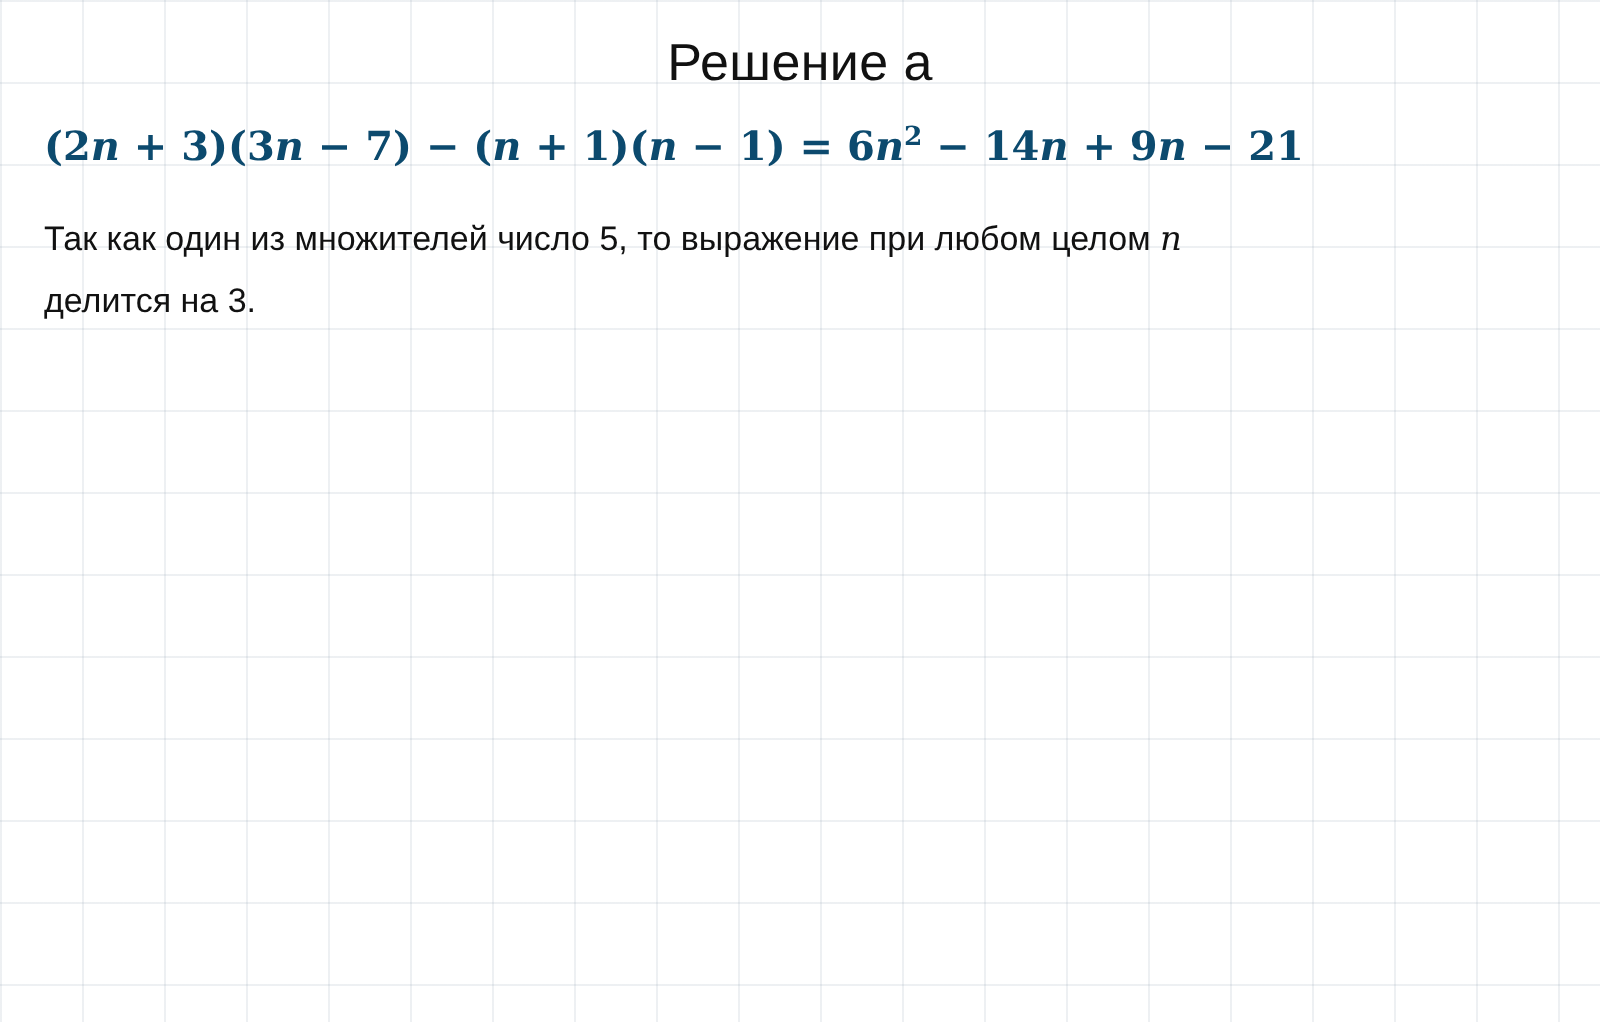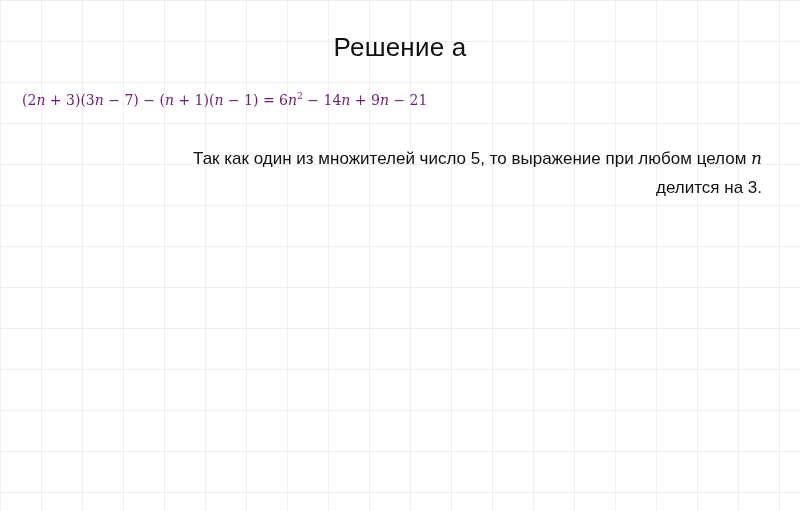--- a/index.html
+++ b/index.html
@@ -33,46 +33,46 @@
     width: 800px;
     height: 511px;
     box-sizing: border-box;
     padding: 10px 20px 0 20px;
   }
   .section-heading {
     text-align: center;
     font-size: 26px;
     font-weight: normal;
     color: #111;
-    margin: 16px;
+    margin: 0;
     padding: 6px 0 10px 0;
     letter-spacing: 0.2px;
   }
   .heading-b {
     padding-top: 28px;
   }
   .math-block {
     font-family: "DejaVu Serif", serif;
-    font-size: 14px;
+    font-size: 20px;
     line-height: 1.62;
-    color: #701a75;
+    color: #0c4a6e;
     margin: 0;
     padding: 0 2px;
+    font-weight: bold;
   }
   .math-line {
     white-space: nowrap;
   }
   .prose {
     font-family: "Liberation Sans", sans-serif;
     font-size: 17px;
     line-height: 1.75;
     color: #111;
-    margin: 16px;
+    margin: 0;
     padding: 0 2px;
-    text-align: right;
   }
   .prose.gap-top {
     padding-top: 16px;
   }
   .ital {
     font-family: "DejaVu Serif", serif;
     font-style: italic;
   }
   sup {
     font-size: 0.66em;

